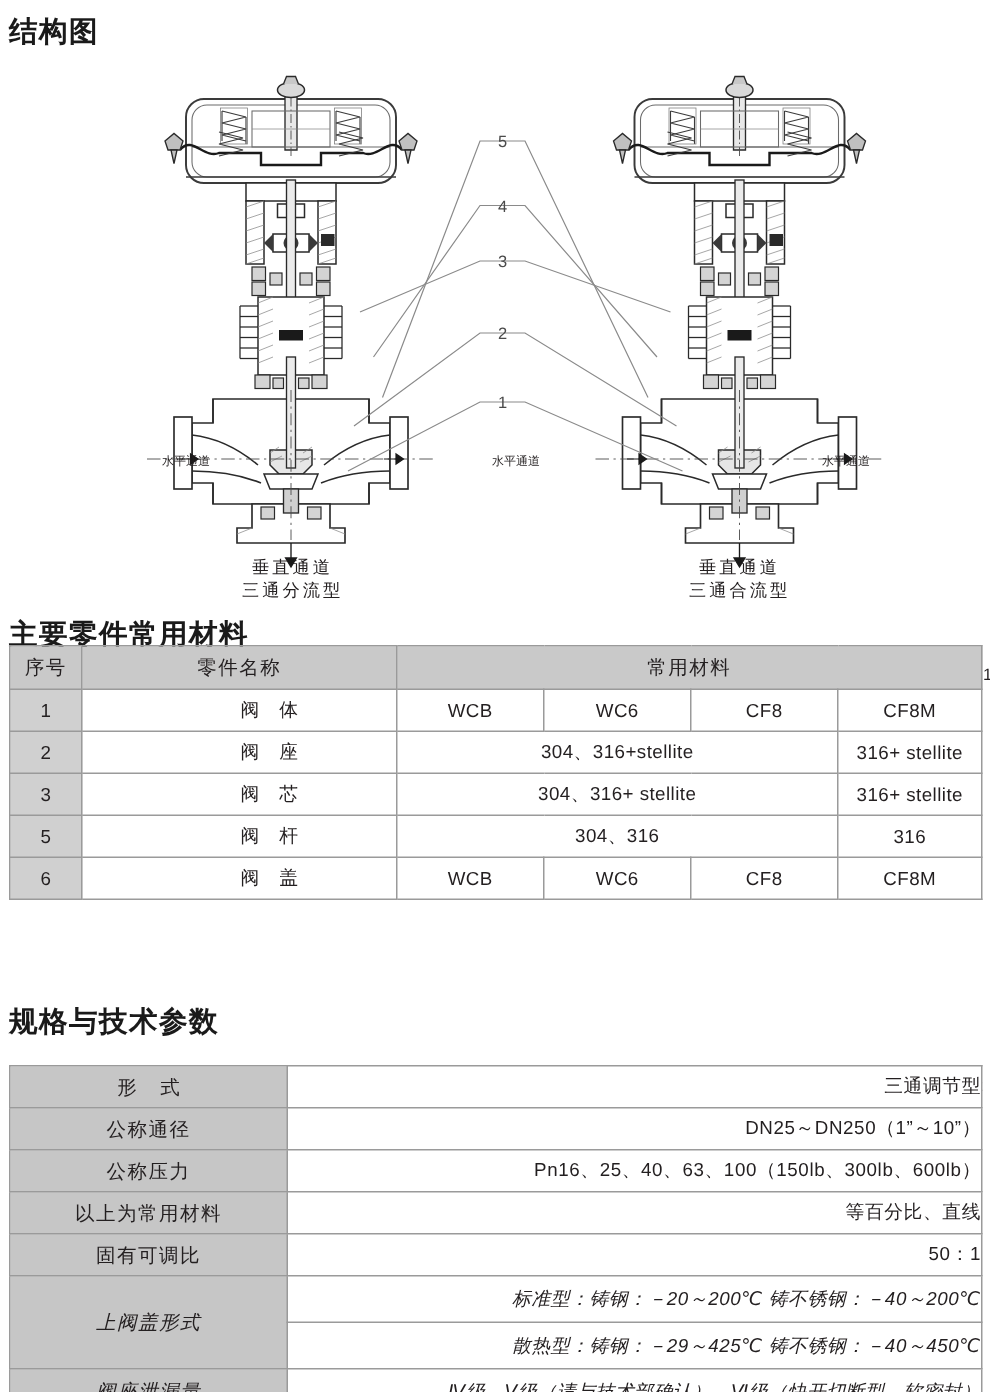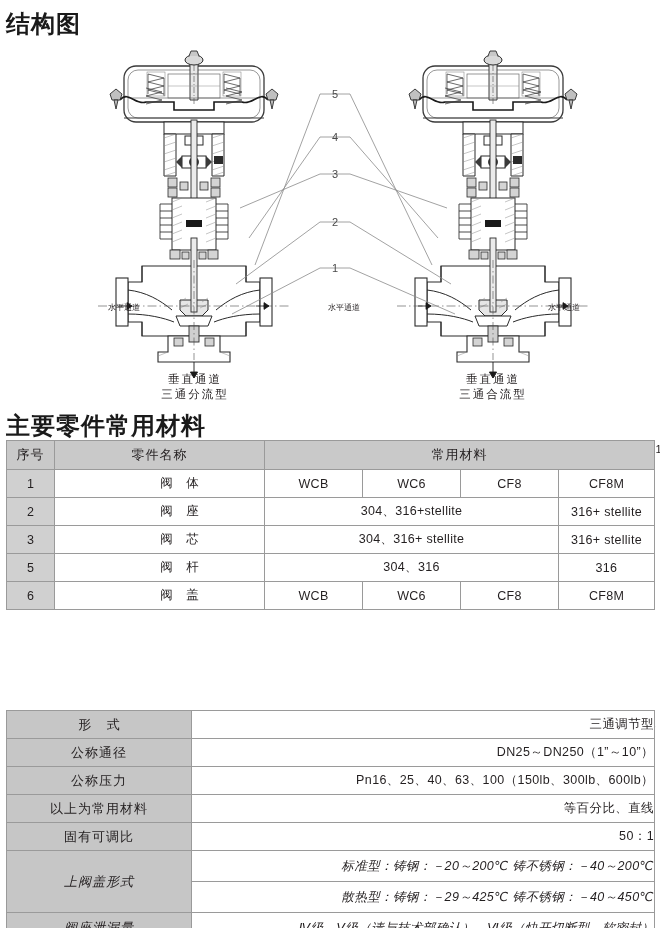--- a/index.html
+++ b/index.html
@@ -17,21 +17,21 @@
   }
   .page {
     position: relative;
     width: 660px;
     height: 928px;
     box-sizing: border-box;
   }
 
   
   .section-heading {
-    font-size: 24px;
+    font-size: 19px;
     font-weight: 600;
     letter-spacing: 1px;
     color: #1a1a1a;
     line-height: 1;
   }
   #heading-structure {
     position: absolute;
     left: 6px;
     top: 12px;
   }
@@ -108,21 +108,21 @@
     color: #231f20;
     text-align: center;
     font-weight: normal;
     padding: 0;
     height: 27px;
   }
 
   
   #table-materials {
     left: 6px;
-    top: 440px;
+    top: 430px;
     width: 648px;
     border-radius: 21px;
   }
   #table-materials th {
     background: #c9c9c9;
     height: 28px;
     font-size: 13px;
     letter-spacing: 1px;
   }
   #table-materials td.idx {
@@ -470,20 +470,21 @@
         <td class="part">阀 盖</td>
         <td class="mat">WCB</td>
         <td class="mat">WC6</td>
         <td class="mat">CF8</td>
         <td class="mat">CF8M</td>
       </tr>
     </tbody>
   </table>
 
 
+  <div class="section-heading" id="heading-specs">规格与技术参数</div>
 
   <div class="table-caption" id="caption-table2">表2</div>
 
   <table class="tbl" id="table-specs">
     <colgroup>
       <col style="width:185px">
       <col style="width:463px">
     </colgroup>
     <tbody>
       <tr>

